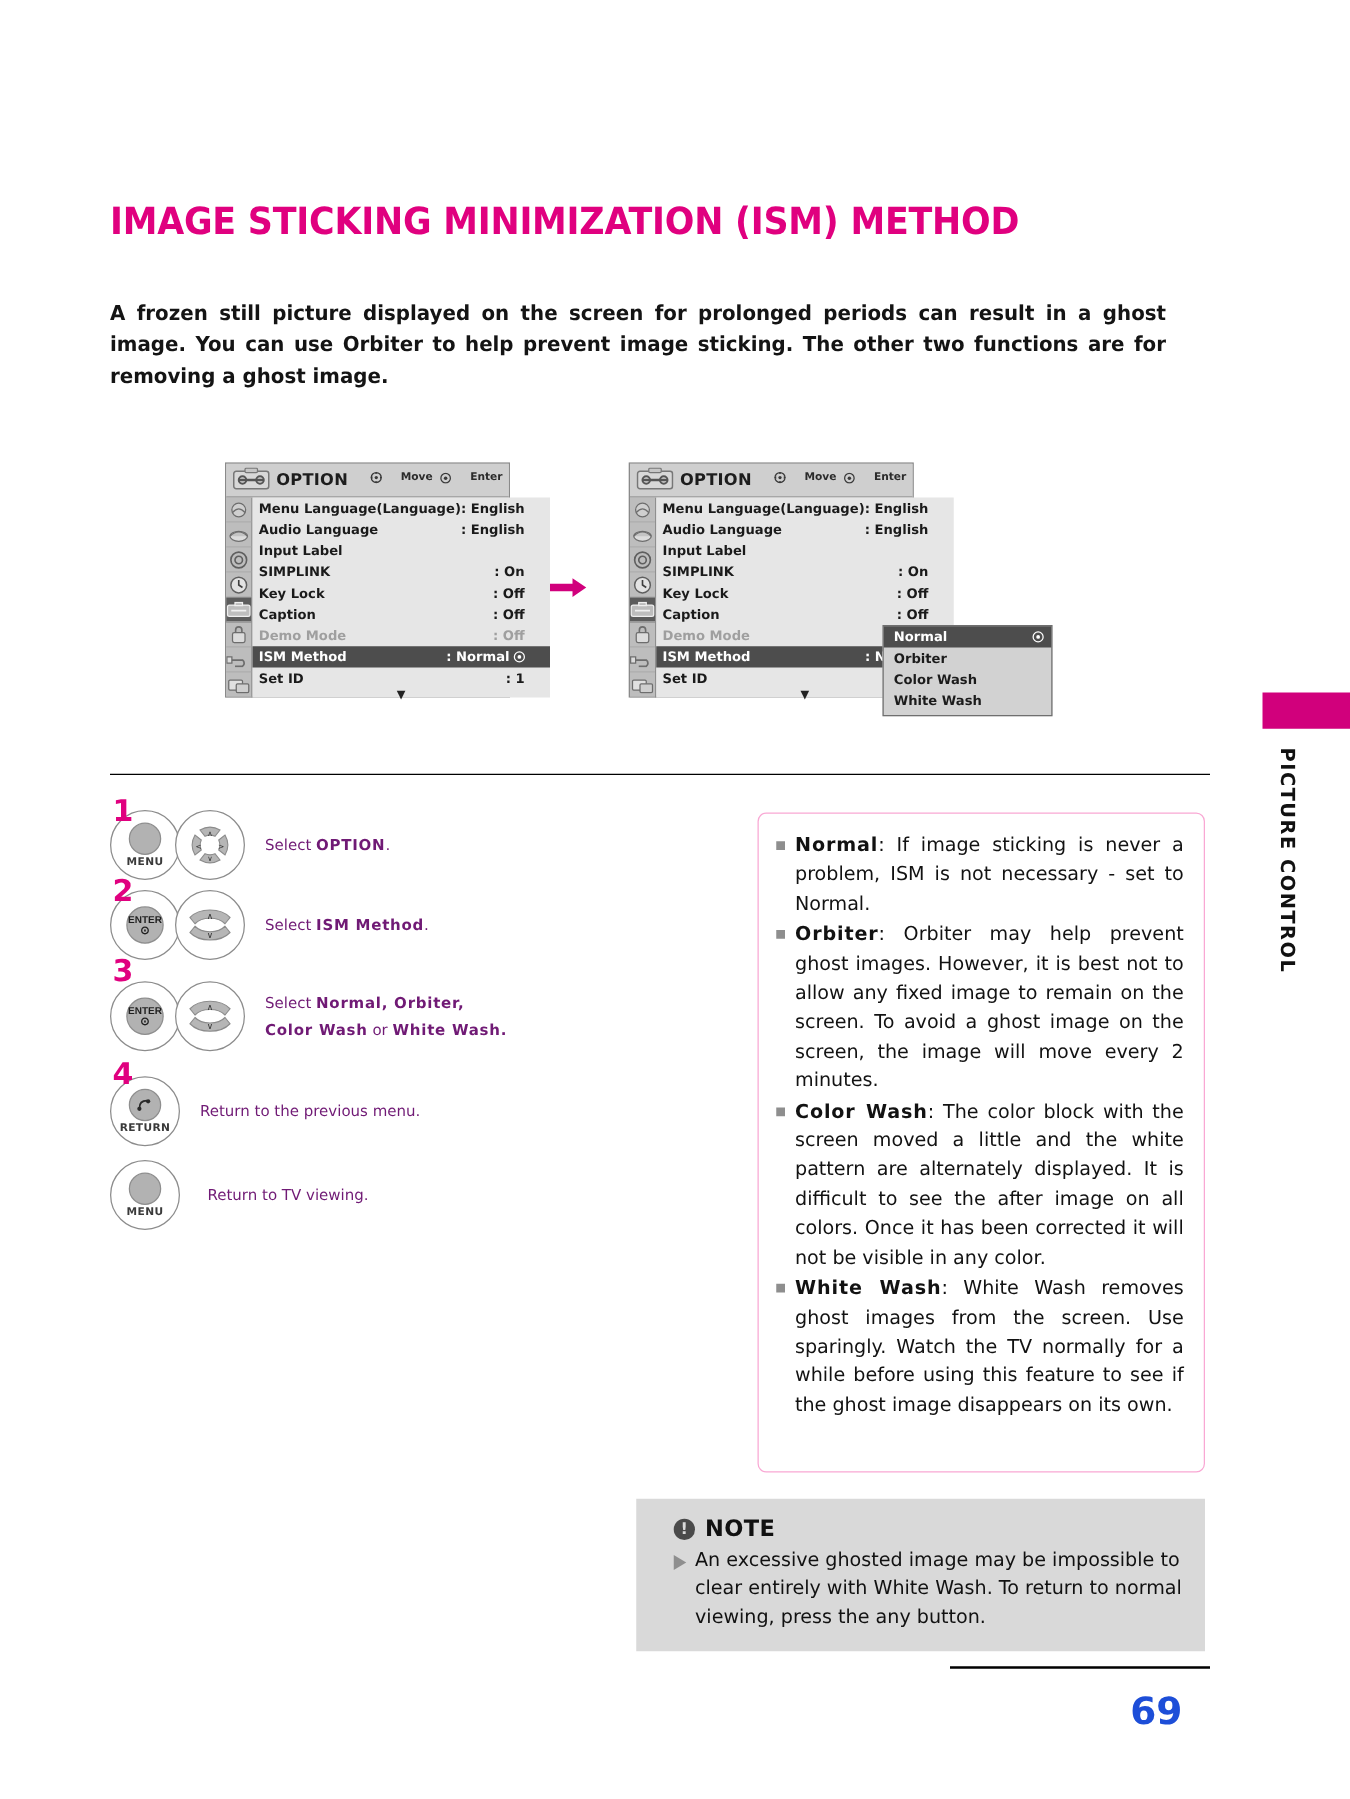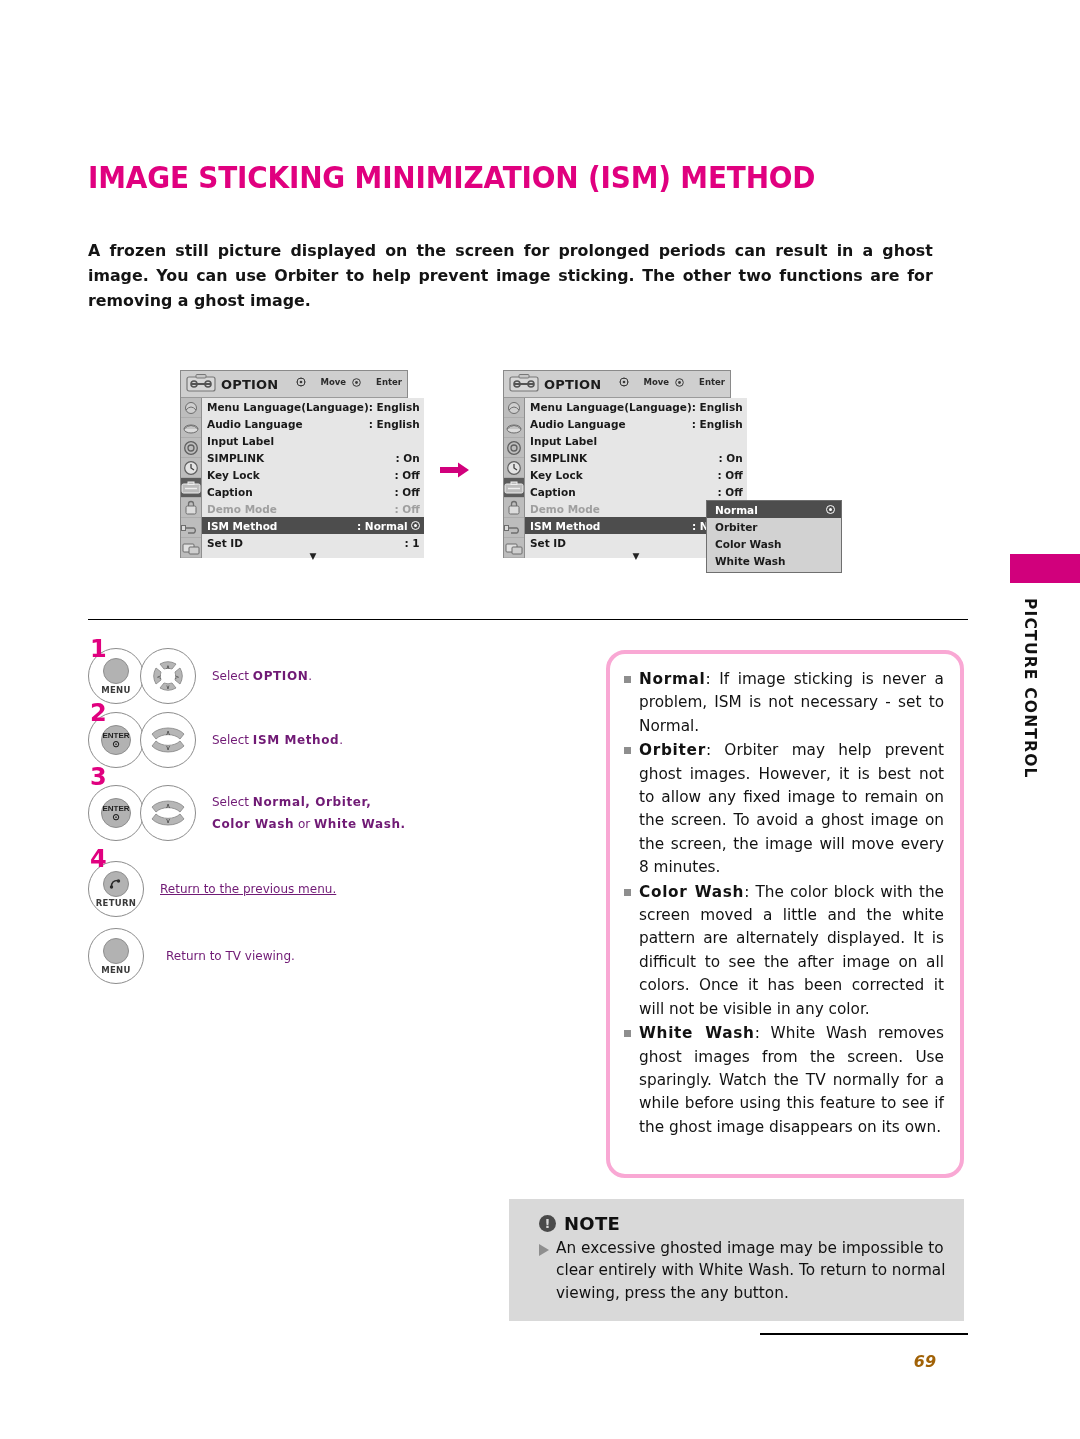--- a/index.html
+++ b/index.html
@@ -80,21 +80,21 @@
     display: flex; flex-direction: column;
   }
   .rail-cell {
     height: 20px; display: flex; align-items: center; justify-content: center;
     border-bottom: 1px solid #adadad;
   }
   .rail-cell.active { background: #5c5c5c; }
   .osd-list { flex: 1; background: #e6e6e6; position: relative; }
   .osd-row {
     height: 17px; display: flex; align-items: center;
-    padding: 0 4px 0 5px;
+    padding: 0 20px 0 5px;
     font-size: 10.5px; font-weight: 700; color: #1a1a1a;
     white-space: nowrap;
   }
   .osd-row .lbl { flex: 1; }
   .osd-row .val { text-align: center; }
   .osd-row.dim { color: #9f9f9f; gap: 12px; }
   .osd-row.sel { background: #4d4d4d; color: #ffffff; }
   .osd-row.sel .val { display: flex; align-items: center; gap: 3px; }
   .osd-foot {
     height: 14px; display: flex; align-items: flex-start; justify-content: center;
@@ -183,22 +183,22 @@
     font-size: 12px; color: #701a75;
     line-height: 22px;
   }
   .step-text b { font-weight: 700; letter-spacing: 0.6px; }
 
   
   .desc-box {
     position: absolute;
     left: 606px; top: 650px;
     width: 358px; height: 528px;
-    border: 4px solid #f9a8d4;
-    border-radius: 19px;
+    border: 1px solid #f9a8d4;
+    border-radius: 7px;
     background: #ffffff;
     padding: 14px 16px 10px 14px;
   }
   .desc-item {
     display: flex;
     font-family: "DejaVu Sans", sans-serif;
     font-size: 15.3px;
     line-height: 23.4px;
     color: #121212;
     text-align: justify;
@@ -260,21 +260,21 @@
     font-size: 15.5px; font-weight: 700; letter-spacing: 1.2px;
     color: #111111;
     text-align: left;
   }
 
   
   .page-no {
     position: absolute; left: 880px; top: 1352px;
     width: 90px; text-align: center;
     font-family: "DejaVu Sans", sans-serif;
-    font-size: 16px; font-weight: 700; color: #a16207; font-style: italic;
+    font-size: 30px; font-weight: 700; color: #1d4ed8;
   }
 </style>
 </head>
 <body>
 
 <div class="page">
 
   <div class="page-title">IMAGE STICKING MINIMIZATION (ISM) METHOD</div>
 
   <div class="intro">A frozen still picture displayed on the screen for prolonged periods can result in a ghost image. You can use Orbiter to help prevent image sticking. The other two functions are for removing a ghost image.</div>
@@ -627,21 +627,21 @@
       <div class="btn-circle">
         <div class="btn-inner">
           <svg width="17" height="13" viewBox="0 0 17 13">
             <path d="M3.5 9.5 q0 -6 6 -6" fill="none" stroke="#2a2a2a" stroke-width="1.4"></path>
             <circle cx="3.5" cy="10" r="1.7" fill="#2a2a2a"></circle>
             <circle cx="10.5" cy="4" r="1.7" fill="#2a2a2a"></circle>
           </svg>
         </div>
         <div class="btn-label">RETURN</div>
       </div>
-      <div class="step-text" style="text-decoration:underline;">
+      <div class="step-text" style="">
         <span>Return to the previous menu.</span>
       </div>
     </div>
 
     <div class="step" style="height:62px;">
       <div class="btn-circle">
         <div class="btn-inner"></div>
         <div class="btn-label">MENU</div>
       </div>
       <div class="step-text" style="margin-left:22px;text-align:center;">
@@ -651,21 +651,21 @@
 
   </div>
 
   <div class="desc-box">
     <div class="desc-item">
       <span class="desc-bullet"></span>
       <span class="desc-text"><b>Normal</b><span>: If image sticking is never a problem, ISM is not necessary - set to Normal.</span></span>
     </div>
     <div class="desc-item">
       <span class="desc-bullet"></span>
-      <span class="desc-text"><b>Orbiter</b><span>: Orbiter may help prevent ghost images. However, it is best not to allow any fixed image to remain on the screen. To avoid a ghost image on the screen, the image will move every 8 minutes.</span></span>
+      <span class="desc-text"><b>Orbiter</b><span>: Orbiter may help prevent ghost images. However, it is best not to allow any fixed image to remain on the screen. To avoid a ghost image on the screen, the image will move every 2 minutes.</span></span>
     </div>
     <div class="desc-item">
       <span class="desc-bullet"></span>
       <span class="desc-text"><b>Color Wash</b><span>: The color block with the screen moved a little and the white pattern are alternately displayed. It is difficult to see the after image on all colors. Once it has been corrected it will not be visible in any color.</span></span>
     </div>
     <div class="desc-item">
       <span class="desc-bullet"></span>
       <span class="desc-text"><b>White  Wash</b><span>: White Wash removes ghost images from the screen. Use sparingly. Watch the TV normally for a while before using this feature to see if the ghost image disappears on its own.</span></span>
     </div>
   </div>

